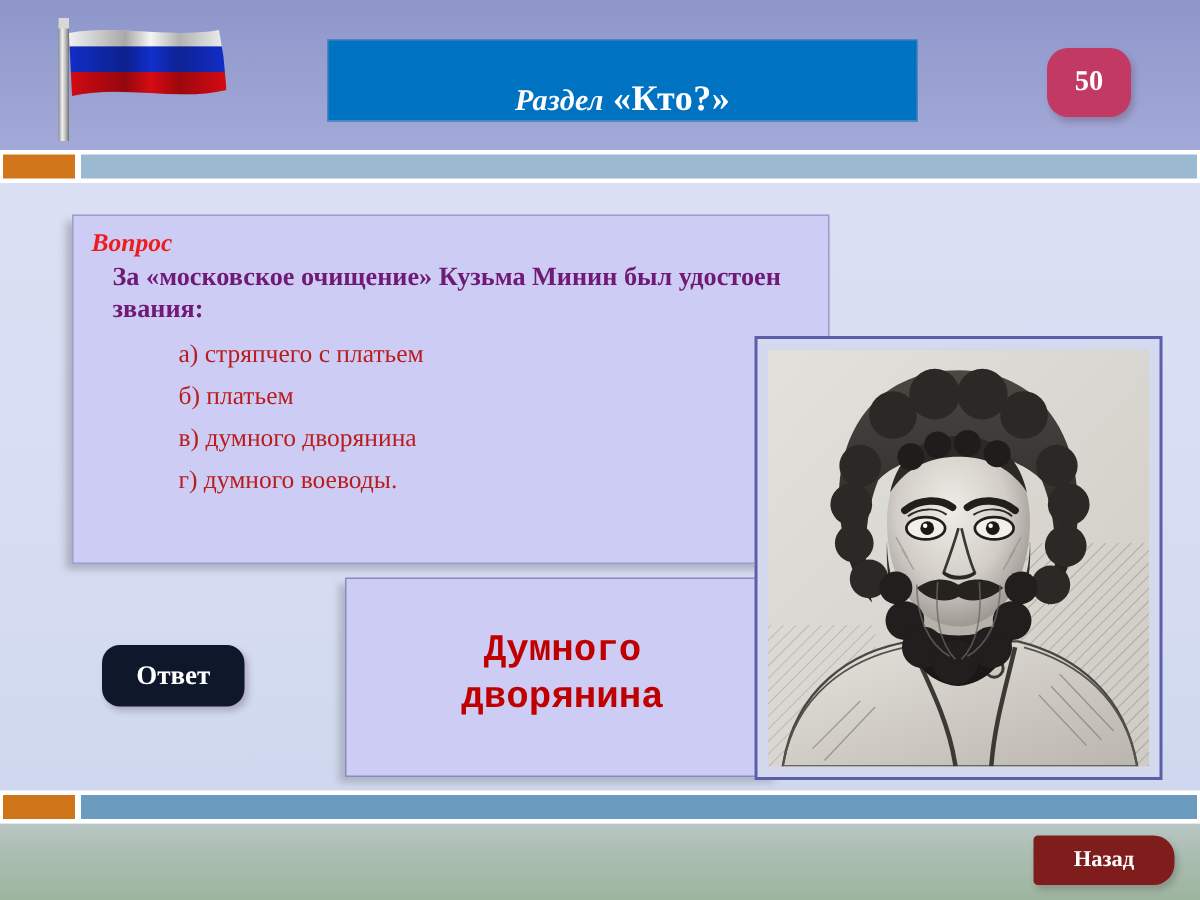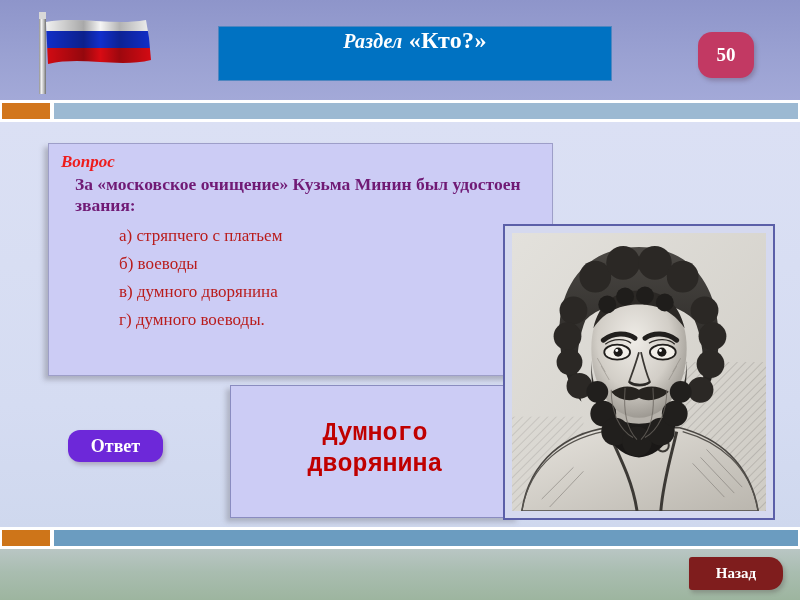--- a/index.html
+++ b/index.html
@@ -81,21 +81,21 @@
   }
 
   
   .header-banner {
     position: absolute;
     left: 218px; top: 26px;
     width: 394px; height: 55px;
     background: #0072c2;
     border: 1px solid #4f86c0;
     display: flex;
-    align-items: flex-start;
+    align-items: flex-end;
     justify-content: center;
     box-sizing: border-box;
   }
   .header-title {
     color: #ffffff;
     font-size: 22px;
     white-space: nowrap;
     letter-spacing: .3px;
   }
   .header-title .razdel {
@@ -182,22 +182,22 @@
     font-weight: bold;
     font-size: 25px;
     line-height: 31px;
     padding: 0 26px 6px 26px;
   }
 
   
   .answer-button {
     position: absolute;
     left: 68px; top: 430px;
-    width: 95px; height: 32px;
-    background: #6d28d9;
+    width: 95px; height: 41px;
+    background: #0f172a;
     border-radius: 12px;
     display: flex;
     align-items: center;
     justify-content: center;
     color: #ffffff;
     font-size: 18px;
     font-weight: bold;
     box-shadow: 2px 3px 4px rgba(90,60,80,.30);
     cursor: pointer;
   }
@@ -290,21 +290,21 @@
 <div class="divider divider-top">
   <div class="divider-swatch"></div>
   <div class="divider-bar"></div>
 </div>
 
 <div class="question-panel">
   <div class="q-label">Вопрос</div>
   <div class="q-stem">За «московское очищение»  Кузьма Минин был удостоен звания:</div>
   <ul class="q-options">
     <li>а) стряпчего с платьем</li>
-    <li>б) воеводы</li>
+    <li>б) платьем</li>
     <li>в) думного дворянина</li>
     <li>г)  думного воеводы.</li>
   </ul>
 </div>
 
 <div class="answer-panel">
   <div class="answer-text">Думного дворянина</div>
 </div>
 
 <div class="answer-button">Ответ</div>

